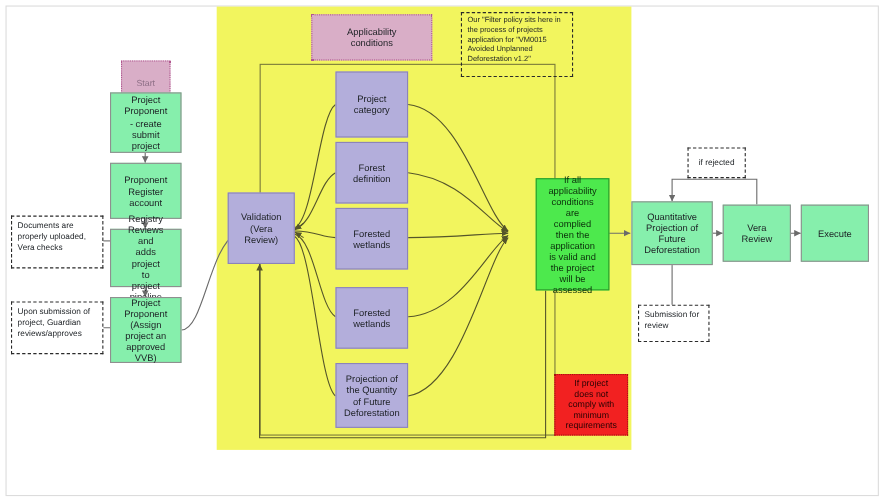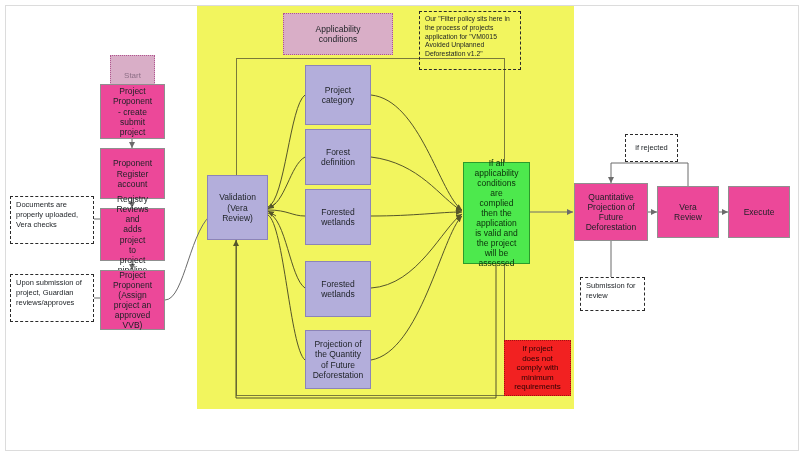--- a/index.html
+++ b/index.html
@@ -26,30 +26,30 @@
   .node{
     position:absolute;
     box-sizing:border-box;
     display:flex;align-items:center;justify-content:center;
     text-align:center;
     color:#1c2024;
     line-height:1.18;
     padding:20px;
   }
   .grey{
-    background:#ec4899;border:1px solid #8f8f8f;
+    background:#86efac;border:1px solid #8f8f8f;
   }
   .purple{
     background:#b3aedb;border:1px solid #8c84b8;
   }
   .pink{
     background:#d9aec7;border:1px dotted #b0568f;
   }
   .green{
-    background:#4de94d;border:1px solid #2b9b2b;color:#0b2f0b;
+    background:#4de94d;border:1px solid #2b9b2b;color:#0b2f0b;margin-left:24px;
   }
   .red{
     background:#f22121;border:1px dotted #a31010;color:#2a0303;
   }
   .note{
     position:absolute;
     box-sizing:border-box;
     border:1px dashed #2a2a2a;
     background:transparent;
     display:flex;align-items:flex-start;

